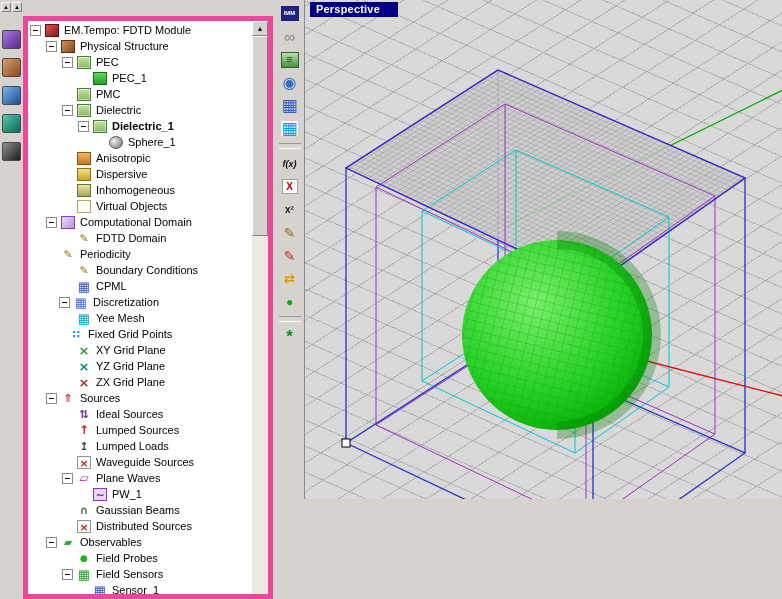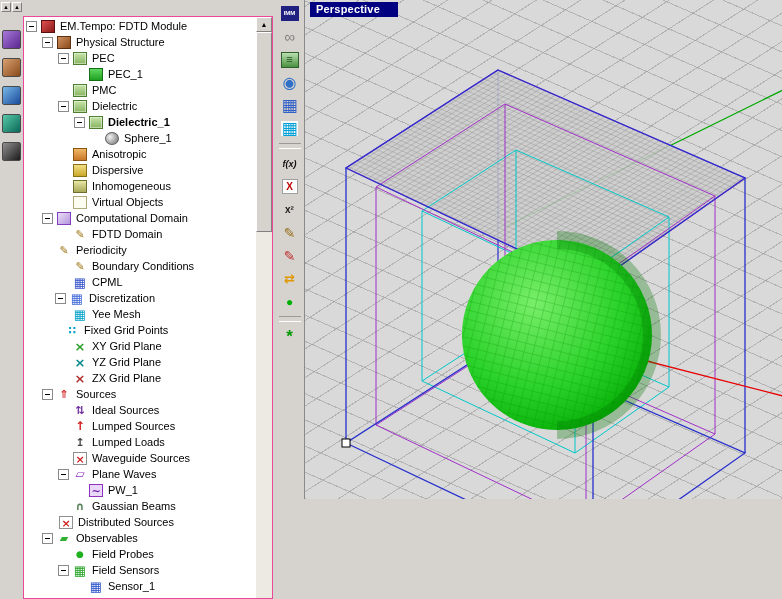--- a/index.html
+++ b/index.html
@@ -19,21 +19,21 @@
   .module-icons{display:flex;flex-direction:column;align-items:center;gap:9px;margin-top:16px;}
   .m-ic{width:19px;height:19px;border:1px solid #4a4a4a;border-radius:2px;box-sizing:border-box;}
   .module-purple-icon{background:linear-gradient(135deg,#a878d8,#5a2890);}
   .module-brown-icon{background:linear-gradient(135deg,#d8a070,#8a4a1a);}
   .module-blue-icon{background:linear-gradient(135deg,#78b8e8,#1a4a9a);}
   .module-teal-icon{background:linear-gradient(135deg,#58c8a8,#0a6858);}
   .module-dark-icon{background:linear-gradient(135deg,#909090,#1a1a1a);}
 
   
   .tree-panel{position:absolute;left:23px;top:16px;width:250px;height:583px;background:#fff;
-    border:1px solid #ec4899;box-sizing:border-box;overflow:hidden;}
+    border:5px solid #ec4899;box-sizing:border-box;overflow:hidden;}
   .tree-rows{position:absolute;left:0;top:1px;right:16px;bottom:0;overflow:hidden;}
   .trow{display:flex;align-items:center;height:16px;white-space:nowrap;cursor:default;}
   .expander{width:9px;height:9px;border:1px solid #8a8a8a;background:#fff;position:relative;
     margin-right:3px;flex:none;box-sizing:content-box;}
   .expander.minus::before{content:"";position:absolute;left:2px;top:4px;width:5px;height:1px;background:#000;}
   .expander.none{visibility:hidden;}
   .t-label{padding:0 2px;}
   .t-label.bold{font-weight:bold;}
 
   .t-ic{width:14px;height:13px;margin:0 3px 0 1px;flex:none;box-sizing:border-box;
@@ -326,21 +326,21 @@
         <span class="t-label">PW_1</span>
       </div>
 
       <div class="trow" style="padding-left: 34px;">
         <span class="expander none"></span>
         <span class="t-ic gaussian-icon"></span>
         <span class="t-label">Gaussian Beams</span>
       </div>
 
 
-      <div class="trow" style="padding-left: 20px;">
+      <div class="trow" style="padding-left: 34px;">
         <span class="expander none"></span>
         <span class="t-ic distributed-icon"></span>
         <span class="t-label">Distributed Sources</span>
       </div>
 
       <div class="trow" style="padding-left: 18px;">
         <span class="expander minus"></span>
         <span class="t-ic observables-icon"></span>
         <span class="t-label">Observables</span>
       </div>

